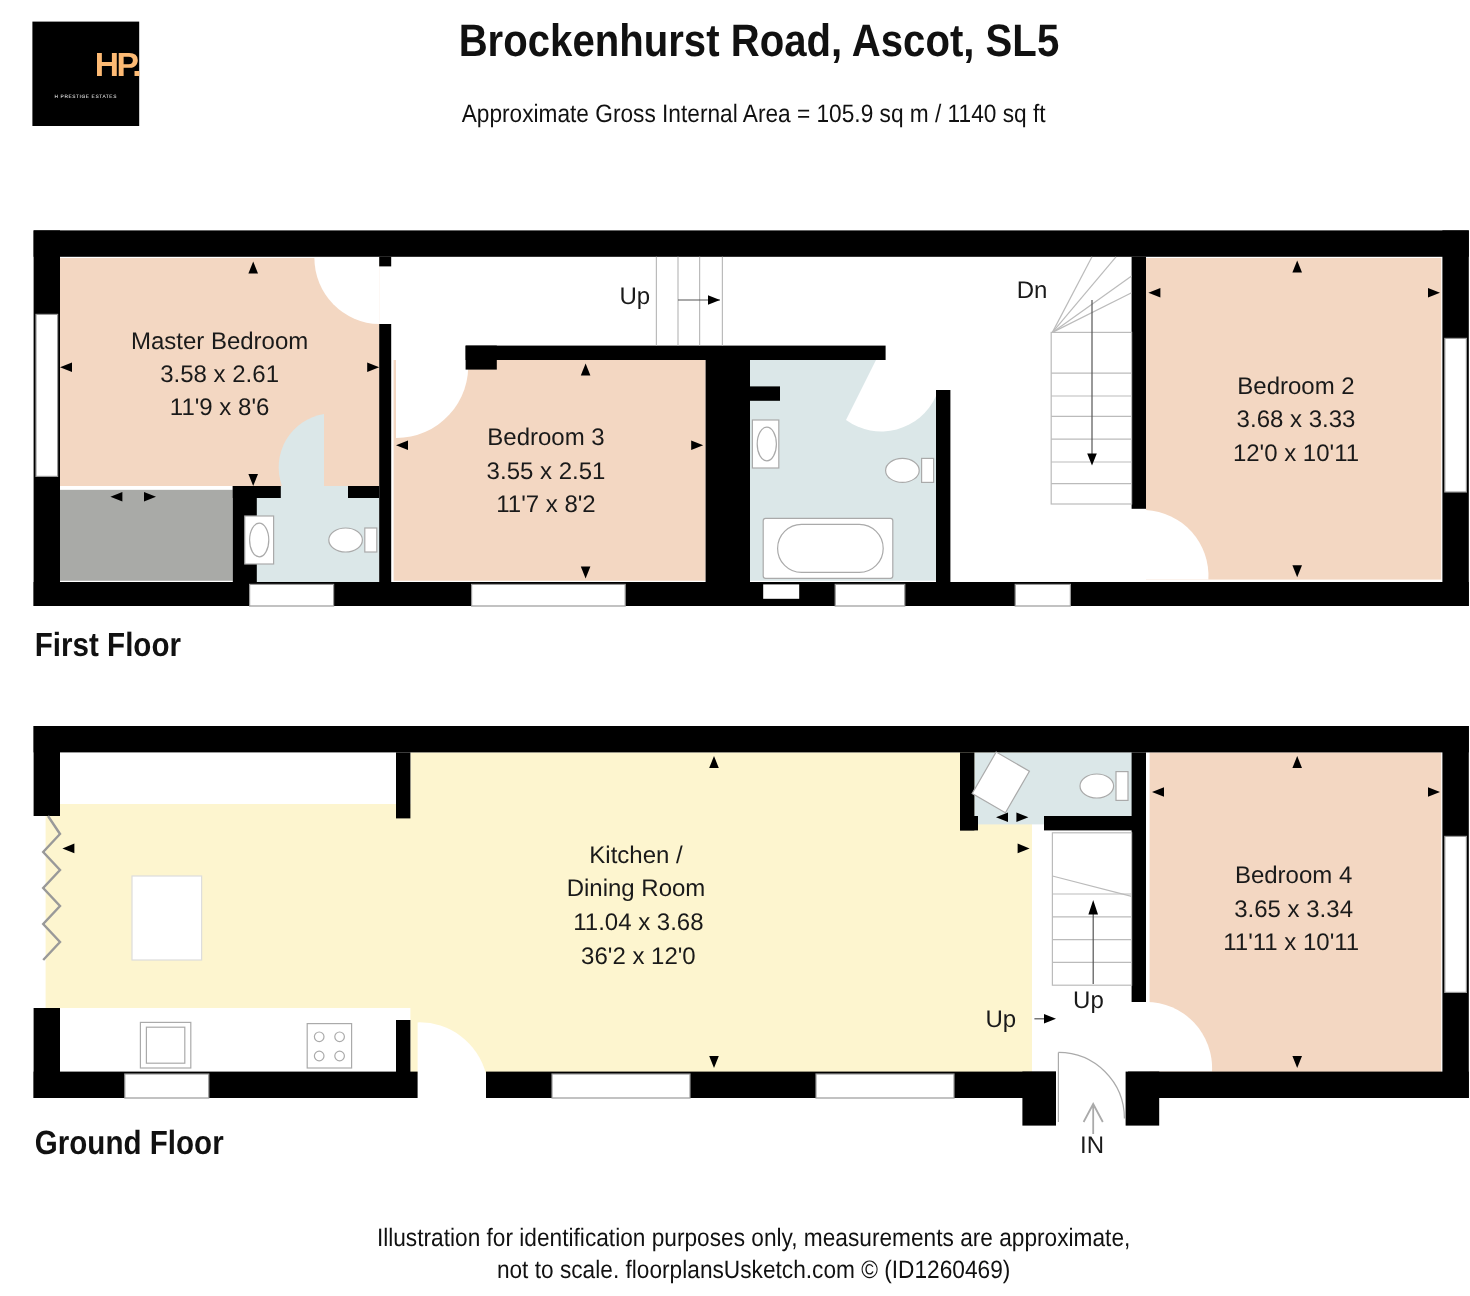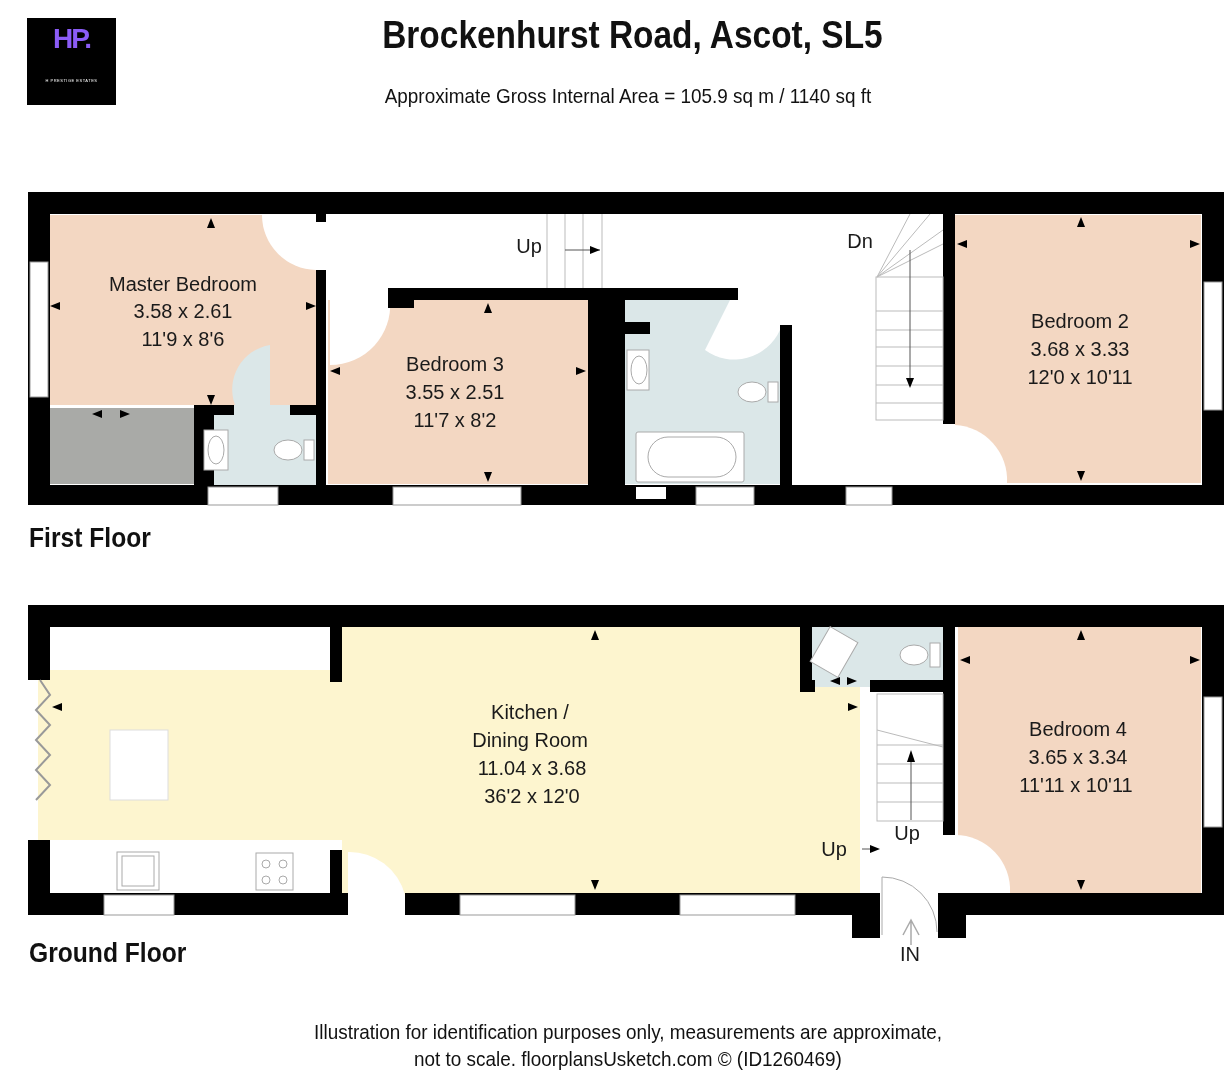--- a/index.html
+++ b/index.html
@@ -1,19 +1,19 @@
 <!DOCTYPE html>
 <html><head>
 <meta charset="utf-8">
 <style>
   html, body { margin:0; padding:0; background:#ffffff; }
   body { width:1225px; height:1080px; position:relative; overflow:hidden; font-family:"Liberation Sans", sans-serif; color:#111; }
   .abs { position:absolute; }
   .logo { left:27px; top:18px; width:89px; height:87px; background:#000; }
-  .logo .mark { position:absolute; left:0; right:0; top:5px; text-align:center; color:#8b5cf6; font-weight:bold; font-size:28px; letter-spacing:-2px; font-family:"Liberation Sans", sans-serif; }
+  .logo .mark { position:absolute; left:0; right:0; top:20px; text-align:right; color:#fdba74; font-weight:bold; font-size:28px; letter-spacing:-2px; font-family:"Liberation Sans", sans-serif; }
   .logo .sub { position:absolute; left:0; right:0; top:60px; text-align:center; color:#fff; font-size:4px; letter-spacing:0.5px; }
   .title { left:0; width:1265px; top:14px; text-align:center; font-size:38px; font-weight:bold; transform:scaleX(0.88); transform-origin:632px 0; }
   .subtitle { left:0; width:1256px; top:84px; text-align:center; font-size:21px; transform:scaleX(0.9); transform-origin:628px 0; }
   .floor-label { font-size:28px; font-weight:bold; transform:scaleX(0.88); transform-origin:0 0; }
   .footer { left:0; width:1256px; top:1018px; text-align:center; font-size:21px; line-height:27px; transform:scaleX(0.9); transform-origin:628px 0; }
   svg text { font-family:"Liberation Sans", sans-serif; }
   .room-text { font-size:20px; fill:#1a1a1a; }
 </style>
 </head>
 <body>

